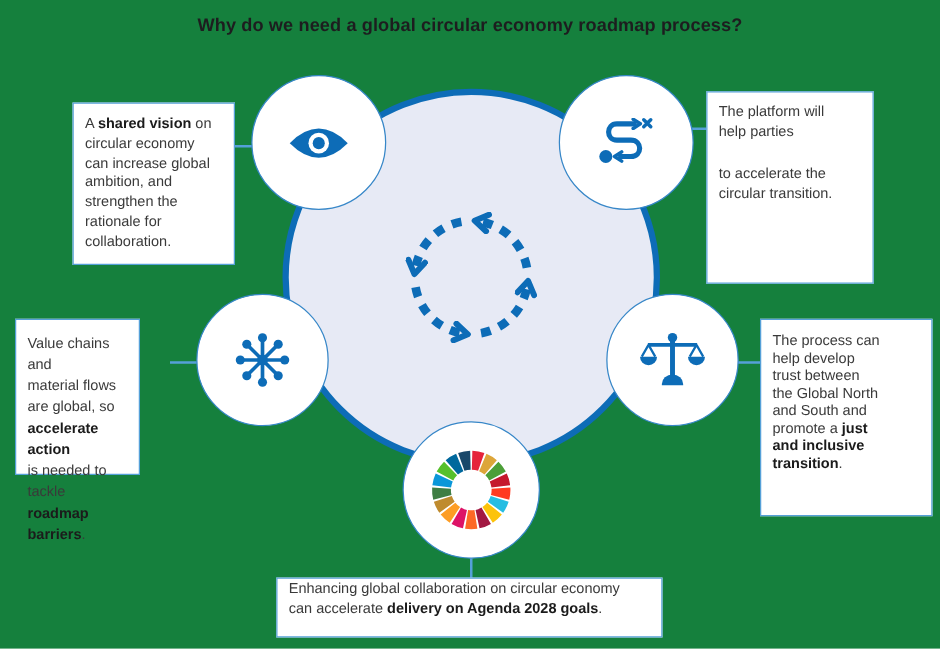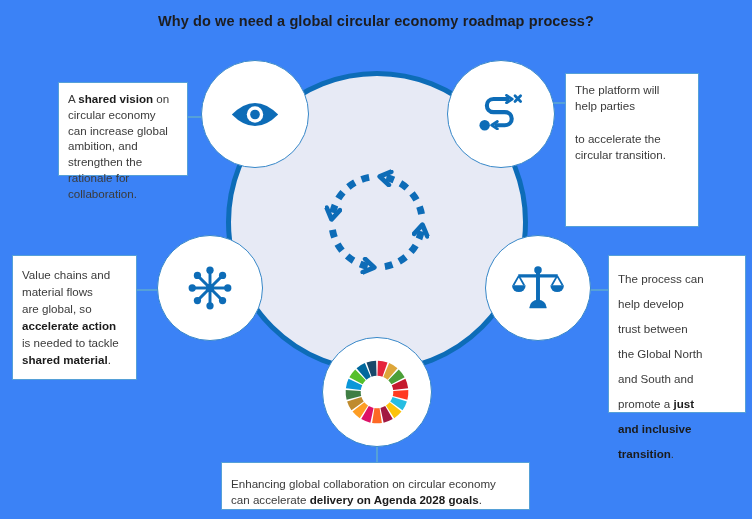--- a/index.html
+++ b/index.html
@@ -2,21 +2,21 @@
 <html><head>
 <meta charset="utf-8">
 <style>
   * { box-sizing: border-box; margin: 0; padding: 0; }
   html, body { background: #fff; }
   body { font-family: "Liberation Sans", sans-serif; }
   #canvas {
     position: relative;
     width: 752px;
     height: 519px;
-    background: #3b82f6;
+    background: #15803d;
     overflow: hidden;
   }
   .title {
     position: absolute;
     left: 0; top: 13px;
     width: 752px;
     text-align: center;
     font-size: 14.5px;
     font-weight: 700;
     color: #1d1d1f;
@@ -59,25 +59,25 @@
     background: #ffffff;
     border: 1.5px solid #55a0d8;
     color: #3a3a3a;
     font-size: 11.6px;
     line-height: 15.8px;
     white-space: pre-line;
     z-index: 4;
     padding: 8px 9px;
   }
   .textbox .b { font-weight: 700; color: #1b1b1b; }
-  .box-tl { left: 58px;  top: 82px;  width: 130px; height: 94px; }
+  .box-tl { left: 58px;  top: 82px;  width: 130px; height: 130px; }
   .box-tr { left: 565px; top: 73px;  width: 134px; height: 154px; line-height: 16.2px; }
-  .box-l  { left: 12px;  top: 255px; width: 125px; height: 125px; padding-top: 10px; line-height: 17px; }
-  .box-r  { left: 608px; top: 255px; width: 138px; height: 158px; padding-top: 10px; line-height: 25px; }
-  .box-b  { left: 221px; top: 462px; width: 309px; height: 48px;  padding-top: 13px; }
+  .box-l  { left: 12px;  top: 255px; width: 100px; height: 125px; padding-top: 10px; line-height: 17px; }
+  .box-r  { left: 608px; top: 255px; width: 138px; height: 158px; padding-top: 10px; line-height: 14px; }
+  .box-b  { left: 221px; top: 462px; width: 309px; height: 48px;  padding-top: 0; }
   svg { display: block; }
 </style>
 </head>
 <body>
 
 <div id="canvas">
 
   <div class="title">Why do we need a global circular economy roadmap process?</div>
 
   <div class="central-circle">
@@ -215,21 +215,21 @@
   <div class="textbox box-tr"><span>The platform will
 help parties
 </span><span>
 to accelerate the
 circular transition.</span></div>
   <div class="textbox box-l"><span>Value chains and
 material flows
 are global, so
 </span><span class="b">accelerate action</span><span>
 is needed to tackle
-</span><span class="b">shared material</span><span>.</span></div>
+</span><span class="b">roadmap barriers</span><span>.</span></div>
   <div class="textbox box-r"><span>The process can
 help develop
 trust between
 the Global North
 and South and
 promote a </span><span class="b">just
 and inclusive
 transition</span><span>.</span></div>
   <div class="textbox box-b"><span>Enhancing global collaboration on circular economy
 can accelerate </span><span class="b">delivery on Agenda 2028 goals</span><span>.</span></div>

